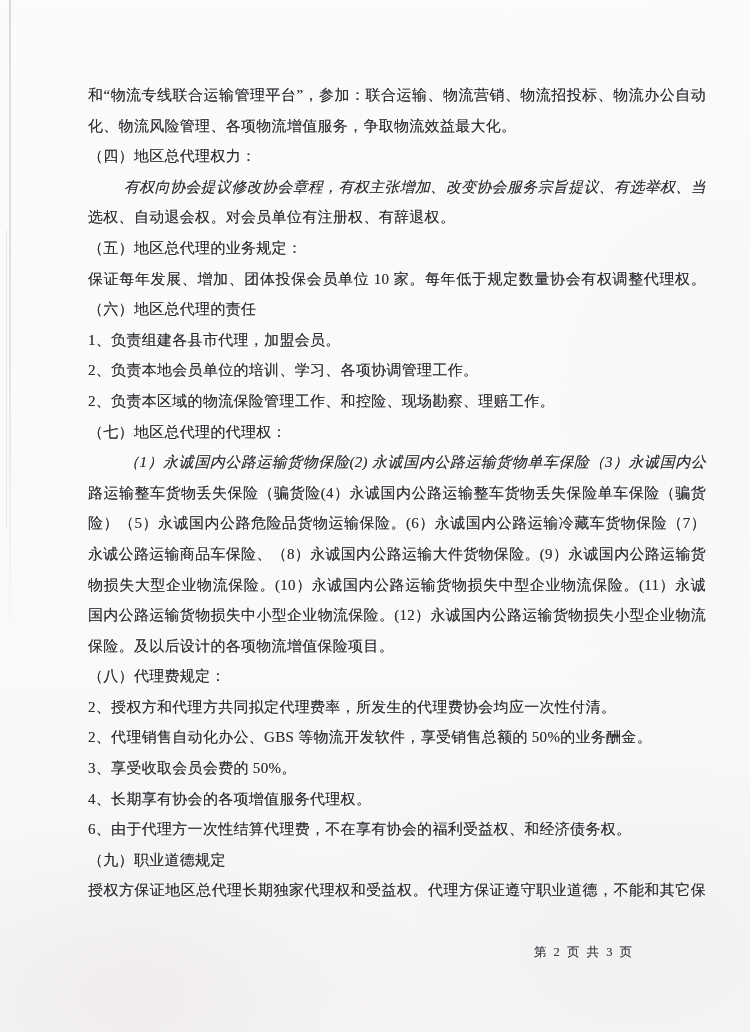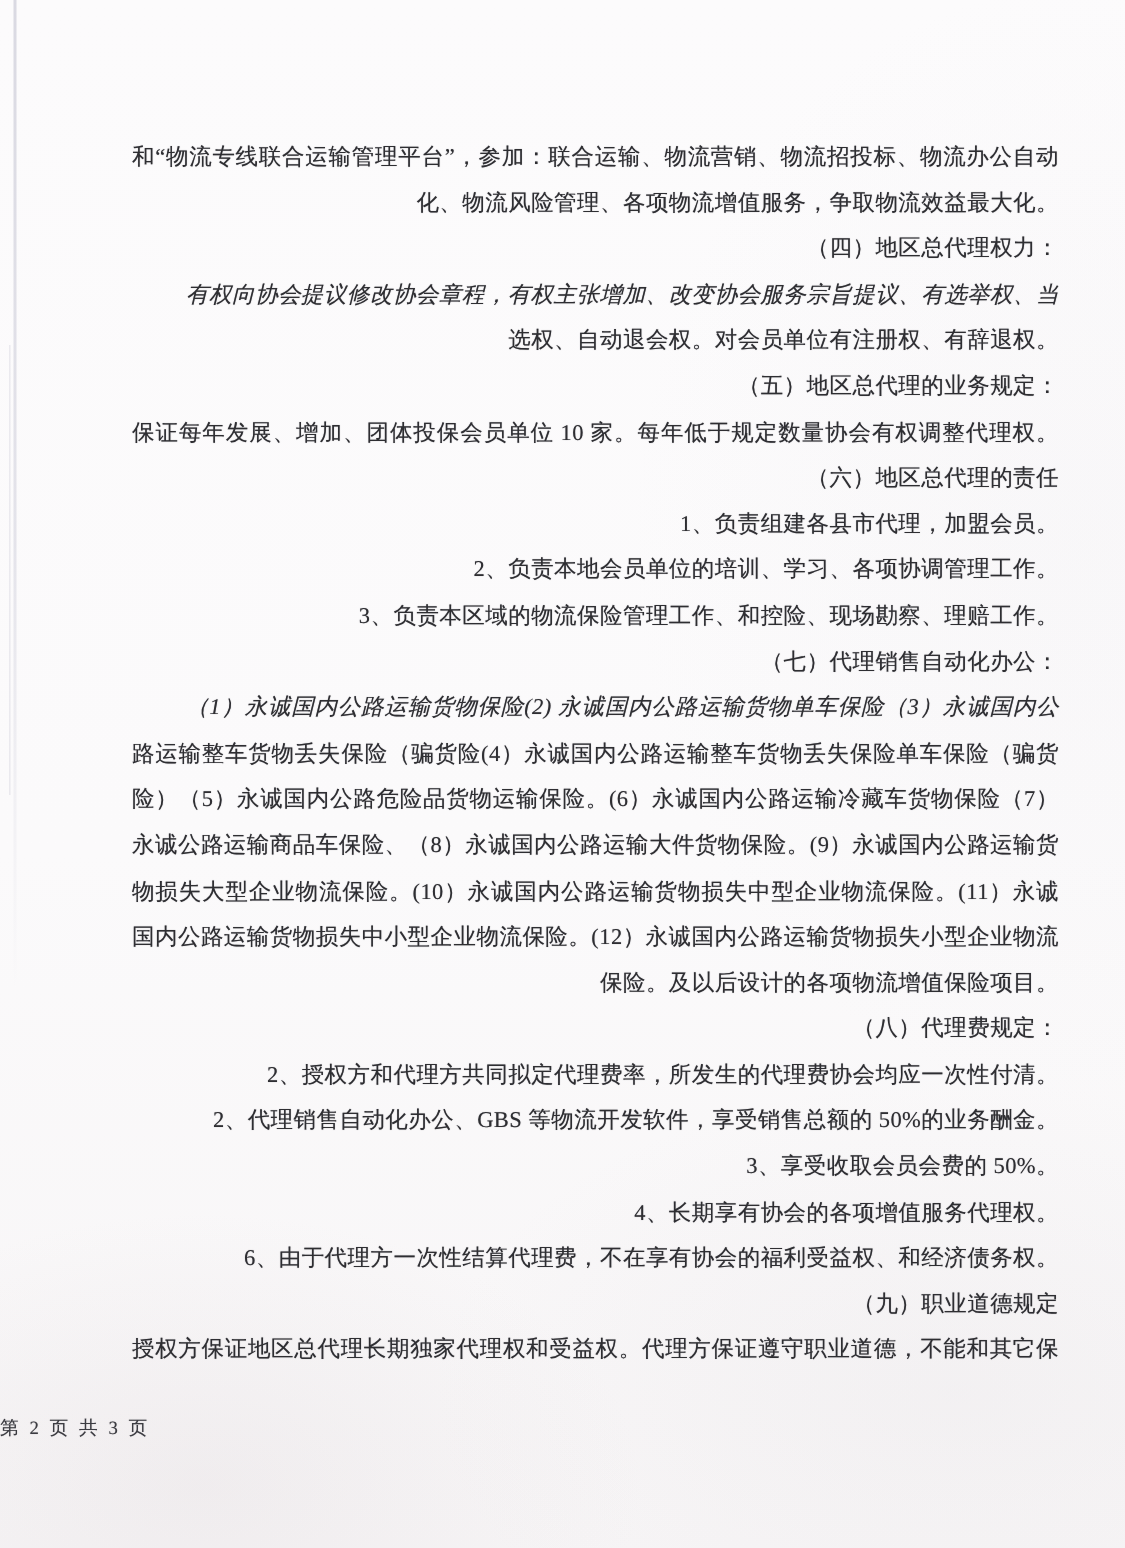--- a/index.html
+++ b/index.html
@@ -43,48 +43,47 @@
     left: 6px;
     top: 230px;
     width: 1px;
     height: 300px;
     background: rgba(185,185,200,0.25);
     pointer-events: none;
   }
   .textblock {
     position: absolute;
     left: 0;
-    top: 10px;
+    top: 0;
     width: 750px;
     padding: 80px 44px 0 88px;
   }
   .line {
     height: 30.6px;
     line-height: 30.6px;
     font-size: 15px;
     letter-spacing: 0.3px;
     white-space: nowrap;
     color: var(--ink);
     
     text-shadow: 0 0 0.6px rgba(46,46,55,0.55);
-    text-align: right;
   }
   .line.jf {
     white-space: normal;
     text-align: justify;
     text-align-last: justify;
     text-justify: inter-ideograph;
   }
   .line.ind { padding-left: 36px; font-style: italic; }
   .footer {
     position: absolute;
     left: 0;
     top: 944px;
     width: 634px;
-    text-align: left;
+    text-align: right;
     font-size: 12.5px;
     letter-spacing: 2px;
     color: var(--footer-ink);
     text-shadow: 0 0 0.5px rgba(60,60,66,0.5);
   }
 </style>
 </head>
 <body>
 
 <div class="scan-edge"></div>
@@ -94,22 +93,22 @@
   <div class="line jf">和“物流专线联合运输管理平台”，参加：联合运输、物流营销、物流招投标、物流办公自动</div>
   <div class="line">化、物流风险管理、各项物流增值服务，争取物流效益最大化。</div>
   <div class="line">（四）地区总代理权力：</div>
   <div class="line jf ind">有权向协会提议修改协会章程，有权主张增加、改变协会服务宗旨提议、有选举权、当</div>
   <div class="line">选权、自动退会权。对会员单位有注册权、有辞退权。</div>
   <div class="line">（五）地区总代理的业务规定：</div>
   <div class="line jf">保证每年发展、增加、团体投保会员单位 10 家。每年低于规定数量协会有权调整代理权。</div>
   <div class="line">（六）地区总代理的责任</div>
   <div class="line">1、负责组建各县市代理，加盟会员。</div>
   <div class="line">2、负责本地会员单位的培训、学习、各项协调管理工作。</div>
-  <div class="line">3、负责本区域的物流保险管理工作、和控险、现场勘察、理赔工作。</div>
-  <div class="line">（七）代理销售自动化办公：</div>
+  <div class="line">2、负责本区域的物流保险管理工作、和控险、现场勘察、理赔工作。</div>
+  <div class="line">（七）地区总代理的代理权：</div>
   <div class="line jf ind">（1）永诚国内公路运输货物保险(2) 永诚国内公路运输货物单车保险（3）永诚国内公</div>
   <div class="line jf">路运输整车货物丢失保险（骗货险(4）永诚国内公路运输整车货物丢失保险单车保险（骗货</div>
   <div class="line jf">险）（5）永诚国内公路危险品货物运输保险。(6）永诚国内公路运输冷藏车货物保险（7）</div>
   <div class="line jf">永诚公路运输商品车保险、（8）永诚国内公路运输大件货物保险。(9）永诚国内公路运输货</div>
   <div class="line jf">物损失大型企业物流保险。(10）永诚国内公路运输货物损失中型企业物流保险。(11）永诚</div>
   <div class="line jf">国内公路运输货物损失中小型企业物流保险。(12）永诚国内公路运输货物损失小型企业物流</div>
   <div class="line">保险。及以后设计的各项物流增值保险项目。</div>
   <div class="line">（八）代理费规定：</div>
   <div class="line">2、授权方和代理方共同拟定代理费率，所发生的代理费协会均应一次性付清。</div>
   <div class="line">2、代理销售自动化办公、GBS 等物流开发软件，享受销售总额的 50%的业务酬金。</div>

